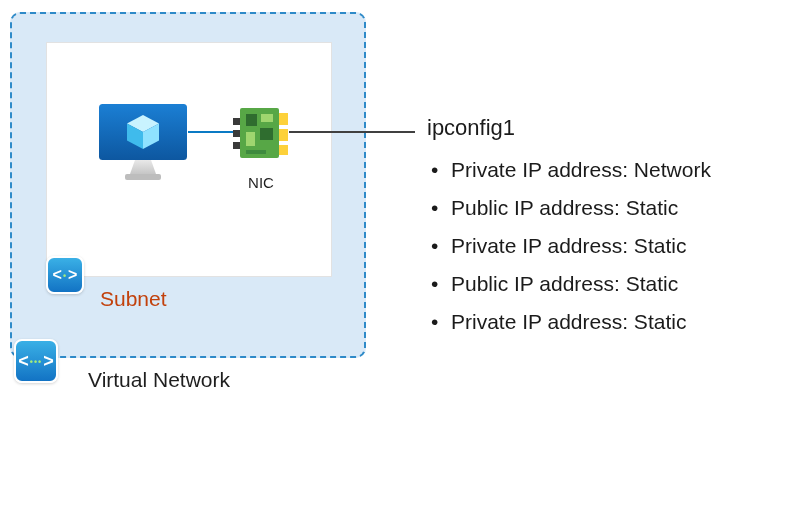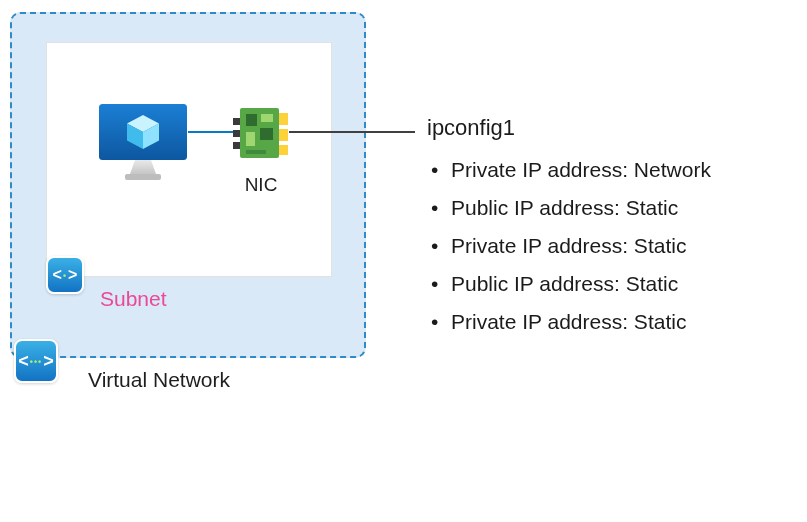--- a/index.html
+++ b/index.html
@@ -33,21 +33,21 @@
     left: 46px; top: 42px;
     width: 286px; height: 235px;
     background: #ffffff;
     border: 1px solid #e2e2e2;
     box-sizing: border-box;
   }
 
   
   .vm-wrap { position: absolute; left: 98px; top: 103px; width: 90px; text-align: center; }
   .vm-label, .nic-label {
-    font-size: 19px;
+    font-size: 15px;
     color: #1f1f1f;
     margin-top: 6px;
   }
   .nic-wrap { position: absolute; left: 233px; top: 106px; width: 56px; text-align: center; }
   .nic-label { margin-top: 10px; }
 
   
   .line { position: absolute; height: 2px; }
   .line-blue { left: 188px; top: 131px; width: 45px; background: #0a7ac4; }
   .line-dark { left: 289px; top: 131px; width: 126px; background: #404040; }
@@ -71,21 +71,21 @@
   .az-icon .dots {
     color: #a5ec79;
     font-size: 9px;
     letter-spacing: 1px;
     margin: 2px 1px 0 1px;
     font-weight: 700;
   }
   .subnet-label {
     position: absolute;
     left: 100px; top: 287px;
-    font-size: 21px; color: #ec4899;
+    font-size: 21px; color: #c2410c;
   }
   .vnet-label {
     position: absolute;
     left: 88px; top: 368px;
     font-size: 21px; color: #1f1f1f;
   }
 
   
   .ipconfig-col {
     position: absolute;

